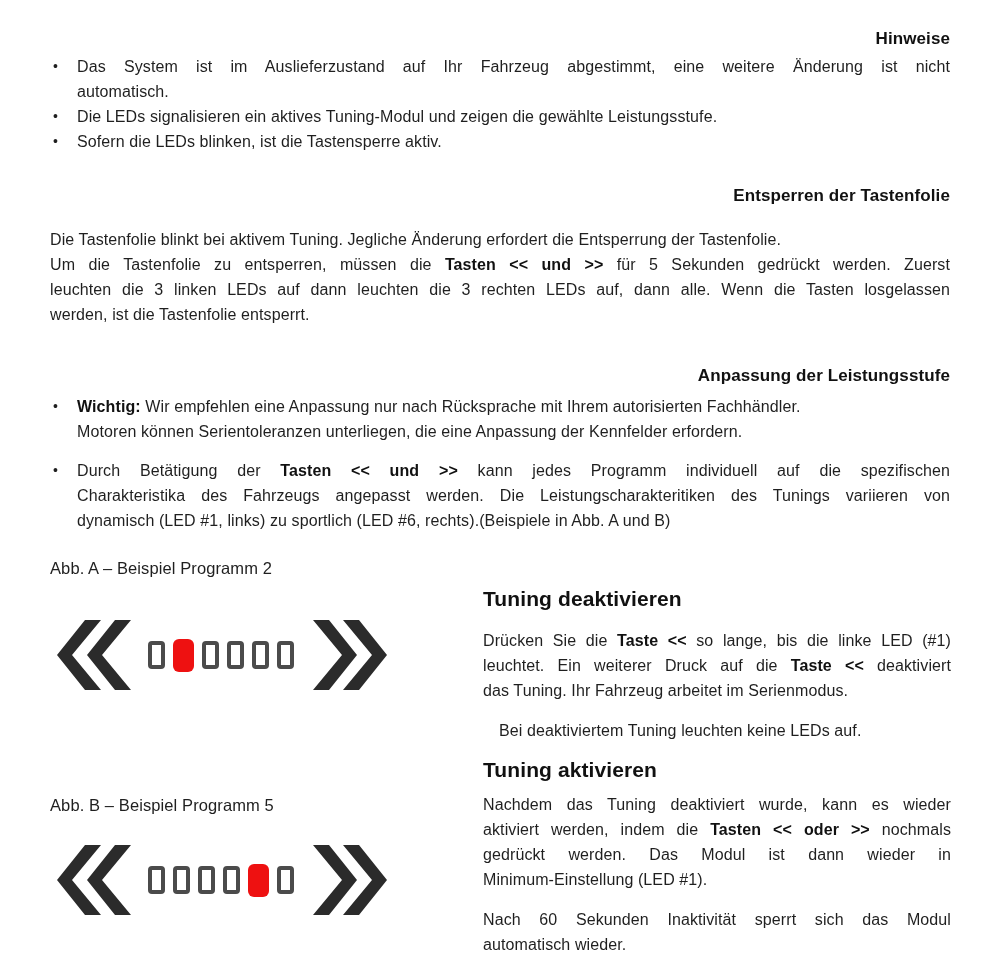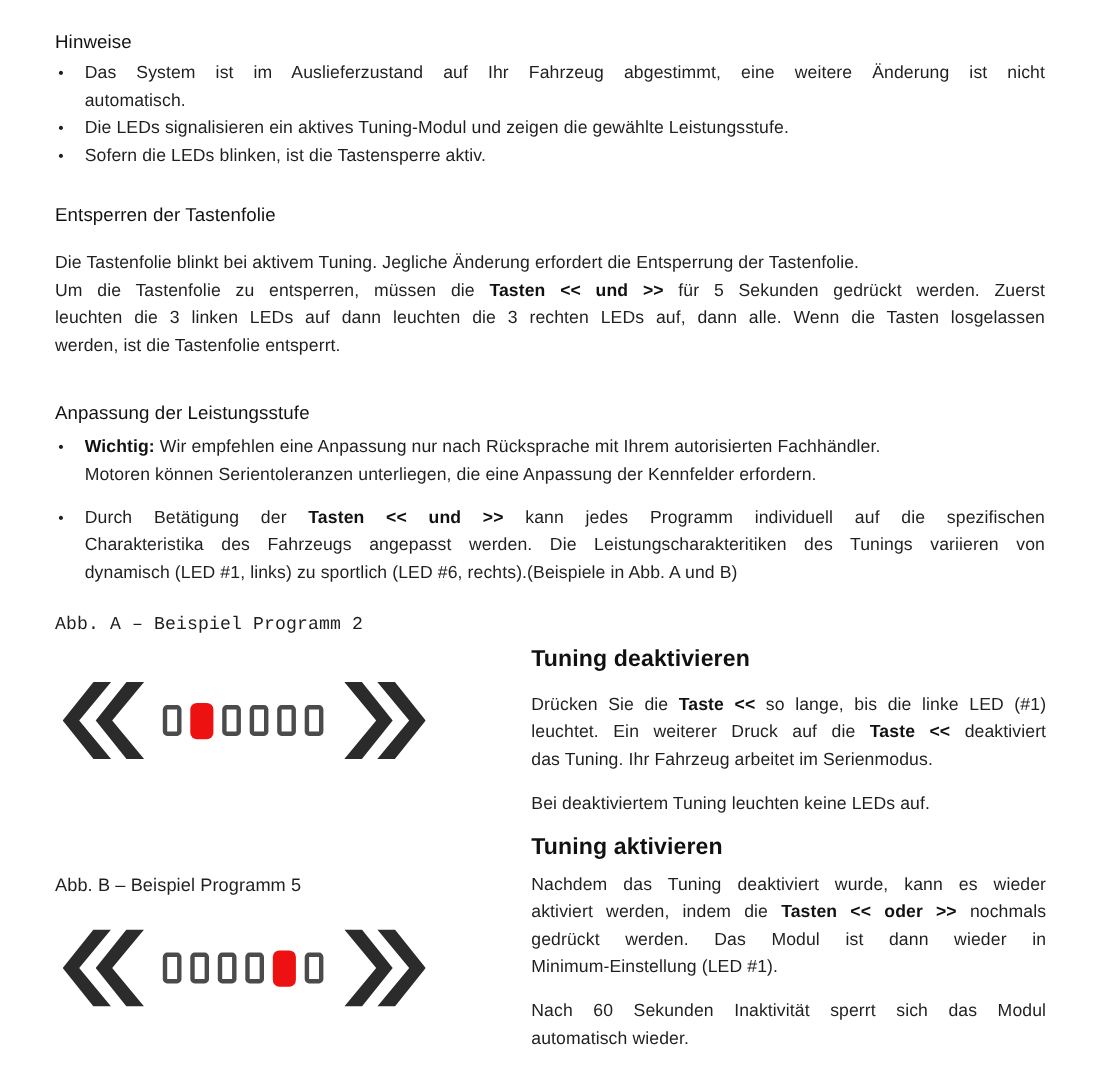--- a/index.html
+++ b/index.html
@@ -13,21 +13,21 @@
   *{box-sizing:border-box;}
   html,body{margin:0;padding:0;}
   body{
     width:1000px;height:975px;background:var(--background);
     font-family:"Liberation Sans", sans-serif;
     color:var(--text);
     font-size:16px;letter-spacing:0.1px;line-height:25px;
   }
   .page{position:relative;width:1000px;height:975px;overflow:hidden;background:var(--background);}
   .top{position:absolute;left:50px;top:26px;width:900px;}
-  .h{font-size:17px;font-weight:normal;color:var(--heading);line-height:25px;margin:0;}
+  .h{font-size:17px;font-weight:bold;color:var(--heading);line-height:25px;margin:0;text-align:right;}
   .h-entsperren{margin-top:29px;}
   .h-anpassung{margin-top:36px;}
   .blist{margin-top:3px;}
   .blist.anp{margin-top:6px;}
   .brow{display:flex;align-items:flex-start;padding-left:3px;}
   .brow + .brow{margin-top:0px;}
   .brow.gap{margin-top:14px;}
   .bdot{width:24px;flex:0 0 24px;font-size:14px;}
   .bcontent{flex:1;min-width:0;}
   .para{margin:19px 0 0 0;}
@@ -40,21 +40,21 @@
   .chev{display:block;}
   .chev polygon{fill:var(--chevron);}
   .chev.right{transform:scaleX(-1);}
   .ledrow{display:flex;align-items:center;gap:8px;margin:0 19px 0 17px;}
   .led{width:17px;height:28px;border:4px solid var(--led-off-border);border-radius:4px;background:#ffffff;}
   .led.on{width:21px;height:33px;border:none;border-radius:6px;background:var(--led-on);}
   .rightcol{position:absolute;left:483px;top:586px;width:468px;}
   .rc-h{font-size:21px;font-weight:bold;color:var(--heading);line-height:25px;margin:0 0 17px 0;}
   .rc-h.second{margin:14px 0 10px 0;}
   .rc-p{margin:0 0 15px 0;}
-  .rc-p.tight{margin:0 0 14px 0;}
+  .rc-p.tight{margin:0 0 14px 16px;}
   .rc-p.last{margin:0;}
 </style>
 </head>
 <body>
 
 <div class="page">
 
   <div class="top">
 
     <div class="h">Hinweise</div>
@@ -105,21 +105,21 @@
         <div class="bcontent">
           <div class="ln j"><span>Durch Betätigung der </span><b>Tasten &lt;&lt; und &gt;&gt;</b><span> kann jedes Programm individuell auf die spezifischen</span></div>
           <div class="ln j">Charakteristika des Fahrzeugs angepasst werden. Die Leistungscharakteritiken des Tunings variieren von</div>
           <div class="ln">dynamisch (LED #1, links) zu sportlich (LED #6, rechts).(Beispiele in Abb. A und B)</div>
         </div>
       </div>
     </div>
 
   </div>
 
-  <div class="figlabel" style="top:557px;font-family:Liberation Mono, monospace;">Abb. A – Beispiel Programm 2</div>
+  <div class="figlabel" style="top:557px;">Abb. A – Beispiel Programm 2</div>
   <div class="figure" style="top:620px;">
     <svg class="chev" width="74" height="70" viewBox="0 0 74 70">
       <polygon points="28,0 44,0 15,35 44,70 28,70 0,35"></polygon>
       <polygon points="58,0 74,0 45,35 74,70 58,70 30,35"></polygon>
     </svg>
     <div class="ledrow">
         <div class="led"></div>
         <div class="led on"></div>
         <div class="led"></div>
         <div class="led"></div>

